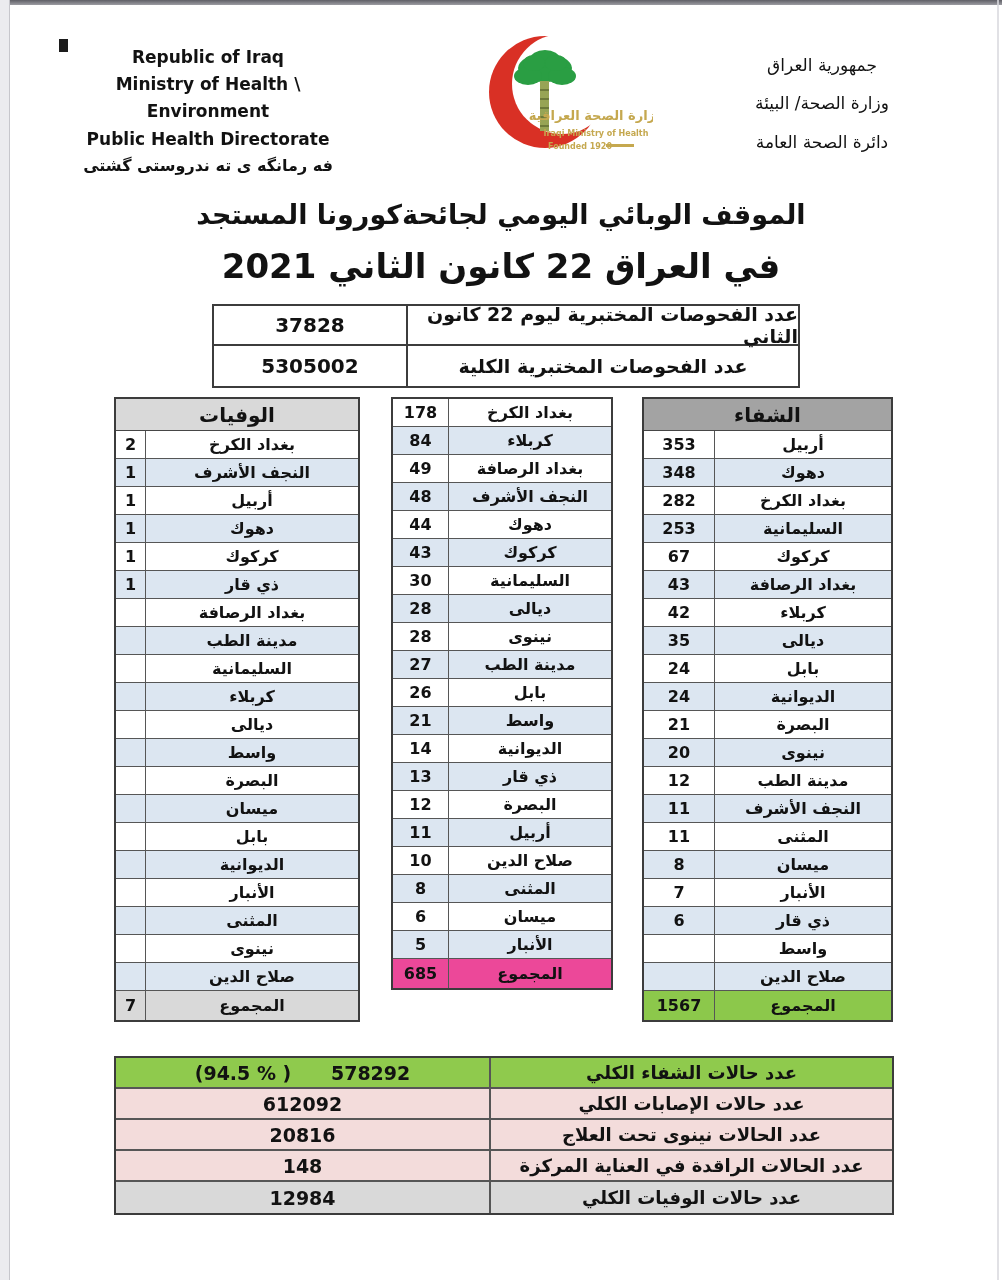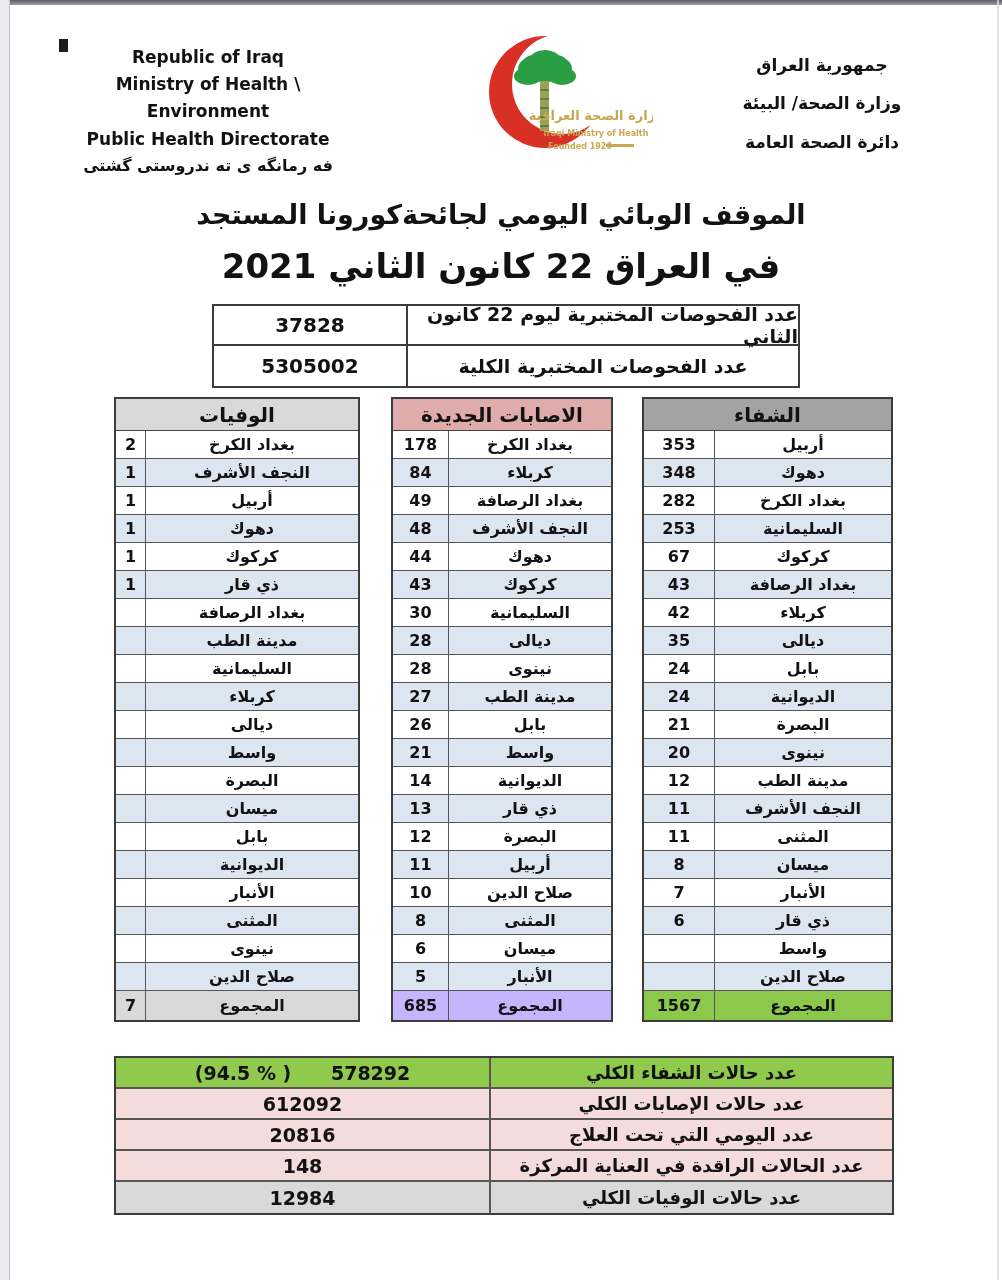--- a/index.html
+++ b/index.html
@@ -9,21 +9,21 @@
 
   
   .edge-top{position:absolute;left:0;top:0;width:100%;height:5px;background:linear-gradient(#5f5f66,#9d9da3);z-index:5}
   .edge-left{position:absolute;left:0;top:0;width:10px;height:100%;background:#ebebef;border-right:1px solid #c6c6cc;z-index:5}
   .edge-right{position:absolute;right:3px;top:0;width:2px;height:100%;background:#d9d9df;opacity:.8;z-index:5}
   .corner-mark{position:absolute;left:59px;top:39px;width:9px;height:13px;background:#1c1c1c;z-index:6}
 
   
   .hdr-left{left:52px;top:44px;width:312px;text-align:center;font-weight:bold;font-size:17px;line-height:1.6}
   .hdr-left .kurdish{font-size:16px;direction:rtl}
-  .hdr-right{right:50px;top:46px;width:260px;text-align:center;font-weight:bold;font-size:17px;line-height:2.25;direction:rtl}
+  .hdr-right{right:50px;top:46px;width:260px;text-align:center;font-weight:normal;font-size:17px;line-height:2.25;direction:rtl}
   .logo{left:448px;top:18px}
 
   
   .title{left:151px;top:192px;width:700px;text-align:center;font-weight:bold;direction:rtl;line-height:1.7}
   .title .l1{font-size:27px}
   .title .l2{font-size:34px}
 
   
   .tests{left:212px;top:304px;width:588px;border:2px solid #3c3c3c;background:#fff}
   .test-row{display:flex;height:40px;border-bottom:2px solid #3c3c3c}
@@ -35,21 +35,21 @@
   .gov{position:absolute;top:397px;border:2px solid #3c3c3c;background:#fff}
   .t-head{height:32px;display:flex;align-items:center;justify-content:center;font-weight:bold;font-size:20px;border-bottom:1.5px solid #464646;direction:rtl}
   .t-row{display:flex;height:28px;border-bottom:1px solid #565656}
   .t-val{width:var(--vw);border-right:1.5px solid #565656;display:flex;align-items:center;justify-content:center;font-weight:bold;font-size:16px}
   .t-name{flex:1;direction:rtl;display:flex;align-items:center;justify-content:center;font-weight:bold;font-size:16px}
   .t-body div.t-row:nth-of-type(even){background:#dce6f1}
   .t-total{height:29px;border-bottom:none;font-size:17px}
   .bg-green{background:#a3a3a3}
   .bg-green-bright{background:#8cc84b}
   .bg-pink-head{background:#e0abab}
-  .bg-pink-strong{background:#c4b5fd}
+  .bg-pink-strong{background:#ec4899}
   .bg-gray{background:#d9d9d9}
 
   
   .summary{left:114px;top:1056px;width:780px;border:2px solid #3c3c3c;background:#fff}
   .sum-row{display:flex;height:31px;border-bottom:2px solid #565656}
   .sum-row:last-of-type{border-bottom:none}
   .sum-val{width:375px;border-right:2px solid #565656;display:flex;align-items:center;justify-content:center;font-weight:bold;font-size:19px;white-space:pre}
   .sum-label{flex:1;direction:rtl;display:flex;align-items:center;justify-content:center;font-weight:bold;font-size:18px}
   .sum-row.green{background:#8fca4d}
   .sum-row.pink{background:#f3dcdb}
@@ -220,21 +220,20 @@
         <div class="t-name">صلاح الدين</div>
       </div>
     </div>
   <div class="t-row t-total bg-gray">
     <div class="t-val">7</div>
     <div class="t-name">المجموع</div>
   </div>
 </section>
 
 <section class="gov" style="left:391px;width:222px;--vw:56px">
-  <div class="t-head bg-pink-head">الاصابات الجديدة</div>
   <div class="t-body">
 
       <div class="t-row">
         <div class="t-val">178</div>
         <div class="t-name">بغداد الكرخ</div>
       </div>
 
       <div class="t-row">
         <div class="t-val">84</div>
         <div class="t-name">كربلاء</div>
@@ -453,21 +452,21 @@
       <div class="sum-label">عدد حالات الشفاء الكلي</div>
     </div>
 
     <div class="sum-row pink">
       <div class="sum-val">612092</div>
       <div class="sum-label">عدد حالات الإصابات الكلي</div>
     </div>
 
     <div class="sum-row pink">
       <div class="sum-val">20816</div>
-      <div class="sum-label">عدد اليومي التي تحت العلاج</div>
+      <div class="sum-label">عدد الحالات نينوى تحت العلاج</div>
     </div>
 
     <div class="sum-row pink">
       <div class="sum-val">148</div>
       <div class="sum-label">عدد الحالات الراقدة في العناية المركزة</div>
     </div>
 
     <div class="sum-row gray">
       <div class="sum-val">12984</div>
       <div class="sum-label">عدد حالات الوفيات الكلي</div>

